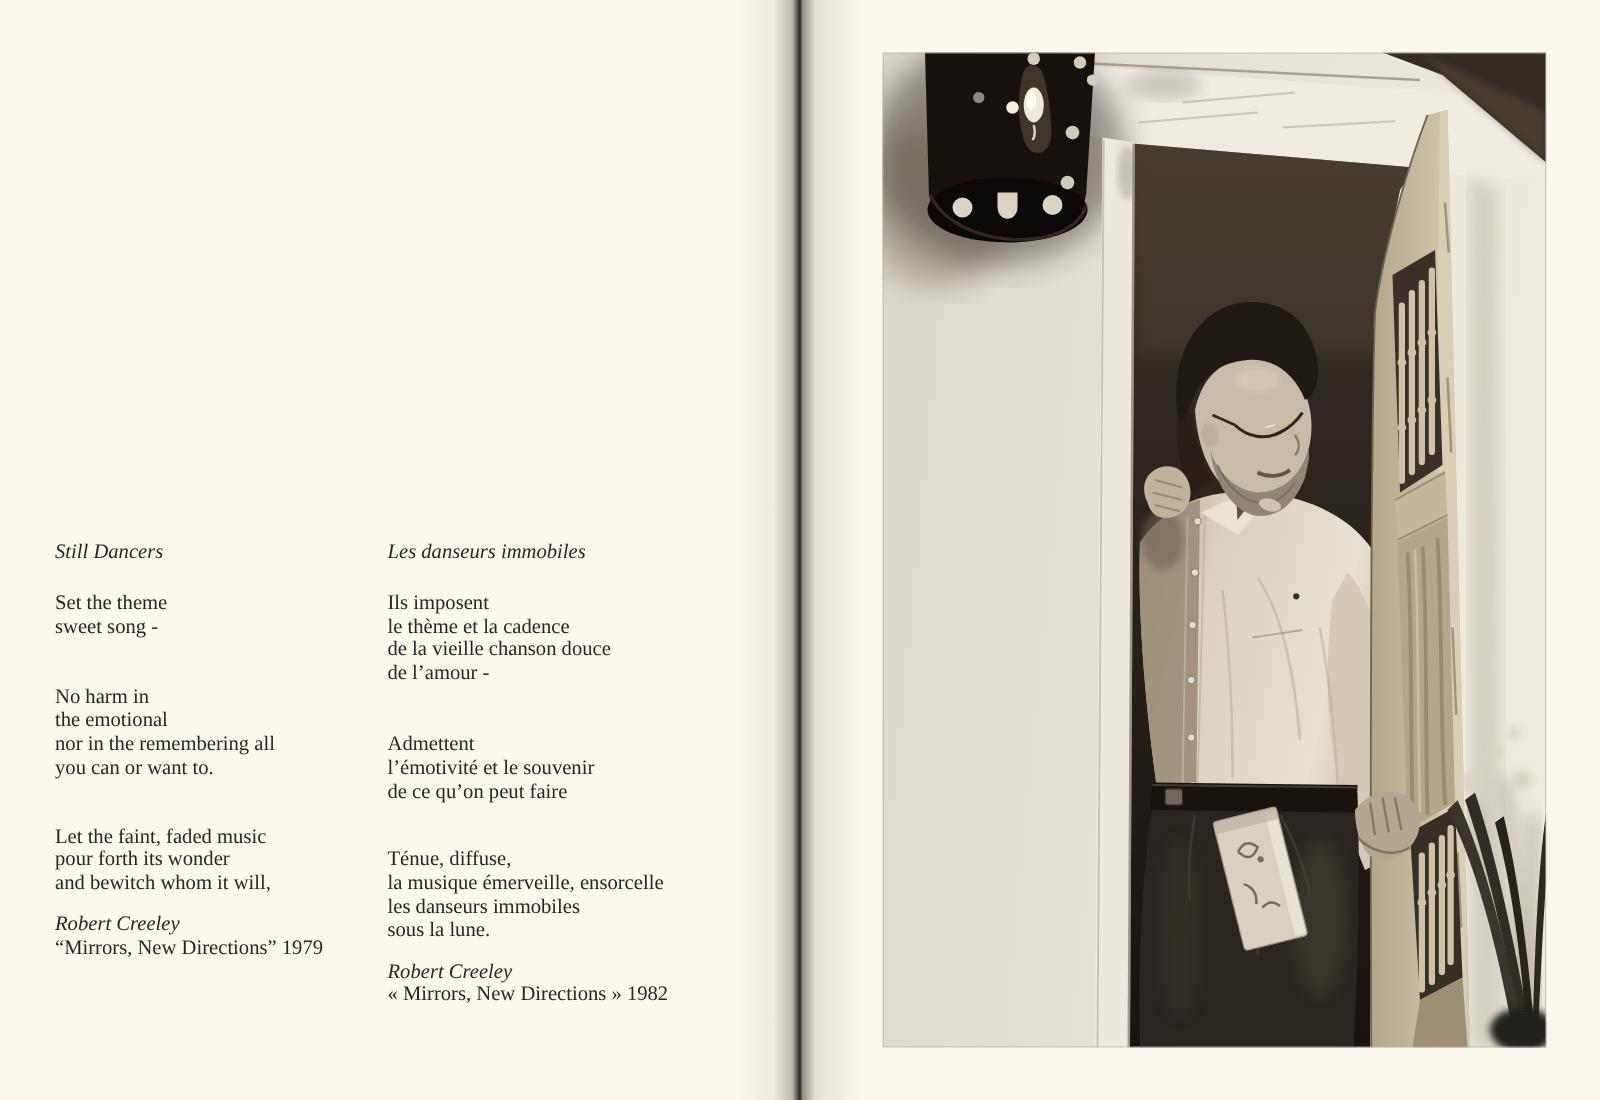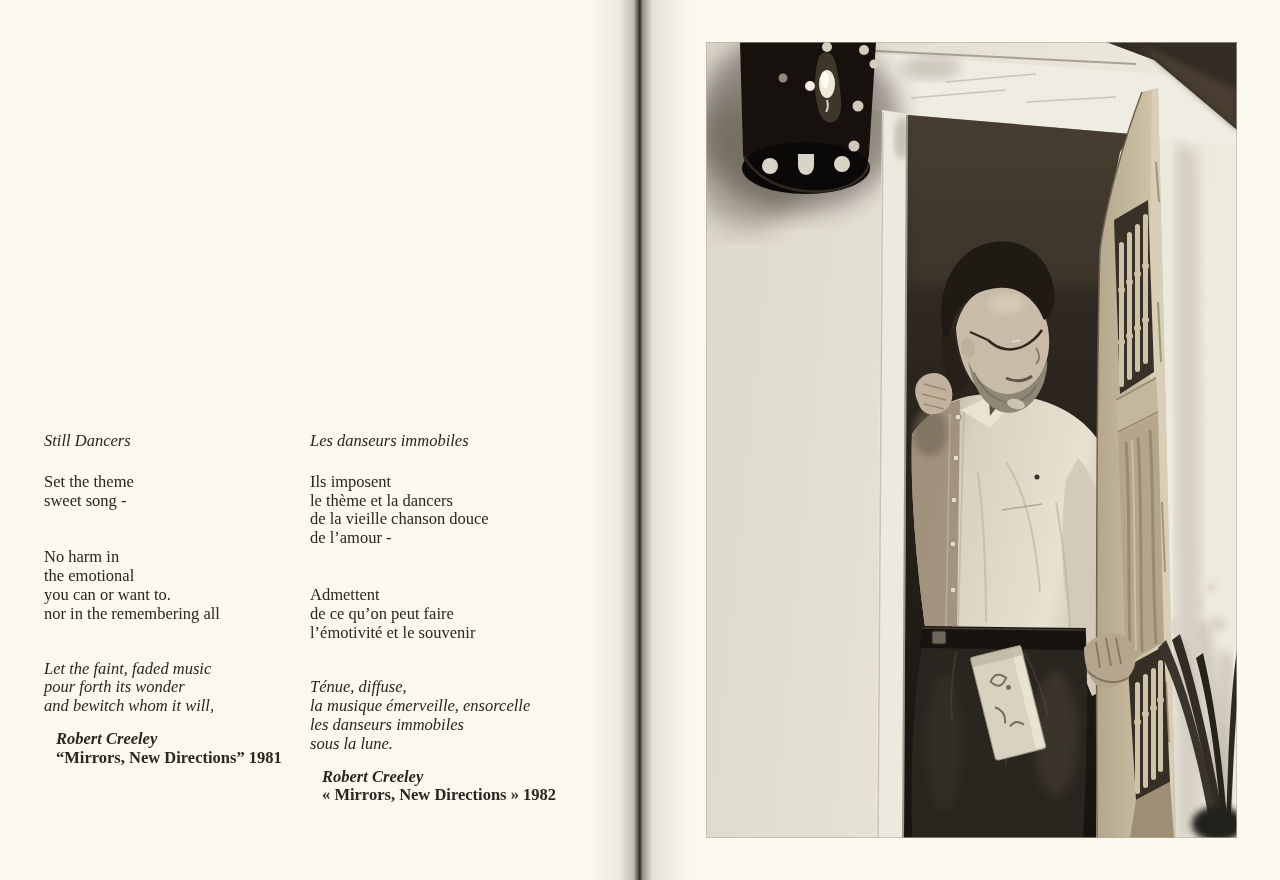--- a/index.html
+++ b/index.html
@@ -10,23 +10,23 @@
     color:#292623;
   }
   .spread{position:relative;width:1280px;height:676px;}
   
   .poem{position:absolute;top:432px;font-size:16.5px;line-height:18.8px;}
   .poem-en{left:44px;width:255px;}
   .poem-fr{left:310px;width:310px;}
   .poem-title{font-style:italic;font-weight:normal;font-size:16.5px;margin:0 0 22px 0;}
   .stanza{margin:0 0 38px 0;}
   .stanza.s2{margin-bottom:36px;}
-  .stanza.s3{margin-bottom:14px;font-style:italic;}
+  .stanza.s3{margin-bottom:14px;}
   .pline{display:block;}
-  .attribution{margin:12px;font-weight:bold;}
+  .attribution{margin:0;}
   .author{display:block;font-style:italic;}
   .source{display:block;}
   
   .gutter{
     position:absolute;left:588px;top:0;width:104px;height:880px;
     background:linear-gradient(90deg,
       rgba(120,114,100,0) 0%,
       rgba(110,104,92,0.10) 30%,
       rgba(80,76,66,0.35) 44%,
       rgba(40,38,32,0.82) 48.5%,
@@ -51,46 +51,46 @@
 
     <div class="poem poem-en">
       <h2 class="poem-title">Still Dancers</h2>
       <p class="stanza s1">
         <span class="pline">Set the theme</span>
         <span class="pline">sweet song -</span>
       </p>
       <p class="stanza s2">
         <span class="pline">No harm in</span>
         <span class="pline">the emotional</span>
+        <span class="pline">nor in the remembering all</span>
         <span class="pline">you can or want to.</span>
-        <span class="pline">nor in the remembering all</span>
       </p>
       <p class="stanza s3">
         <span class="pline">Let the faint, faded music</span>
         <span class="pline">pour forth its wonder</span>
         <span class="pline">and bewitch whom it will,</span>
       </p>
       <p class="attribution">
         <span class="author">Robert Creeley</span>
-        <span class="source">“Mirrors, New Directions” 1981</span>
+        <span class="source">“Mirrors, New Directions” 1979</span>
       </p>
     </div>
 
     <div class="poem poem-fr">
       <h2 class="poem-title">Les danseurs immobiles</h2>
       <p class="stanza s1">
         <span class="pline">Ils imposent</span>
-        <span class="pline">le thème et la dancers</span>
+        <span class="pline">le thème et la cadence</span>
         <span class="pline">de la vieille chanson douce</span>
         <span class="pline">de l’amour -</span>
       </p>
       <p class="stanza s2">
         <span class="pline">Admettent</span>
+        <span class="pline">l’émotivité et le souvenir</span>
         <span class="pline">de ce qu’on peut faire</span>
-        <span class="pline">l’émotivité et le souvenir</span>
       </p>
       <p class="stanza s3">
         <span class="pline">Ténue, diffuse,</span>
         <span class="pline">la musique émerveille, ensorcelle</span>
         <span class="pline">les danseurs immobiles</span>
         <span class="pline">sous la lune.</span>
       </p>
       <p class="attribution">
         <span class="author">Robert Creeley</span>
         <span class="source">« Mirrors, New Directions » 1982</span>

